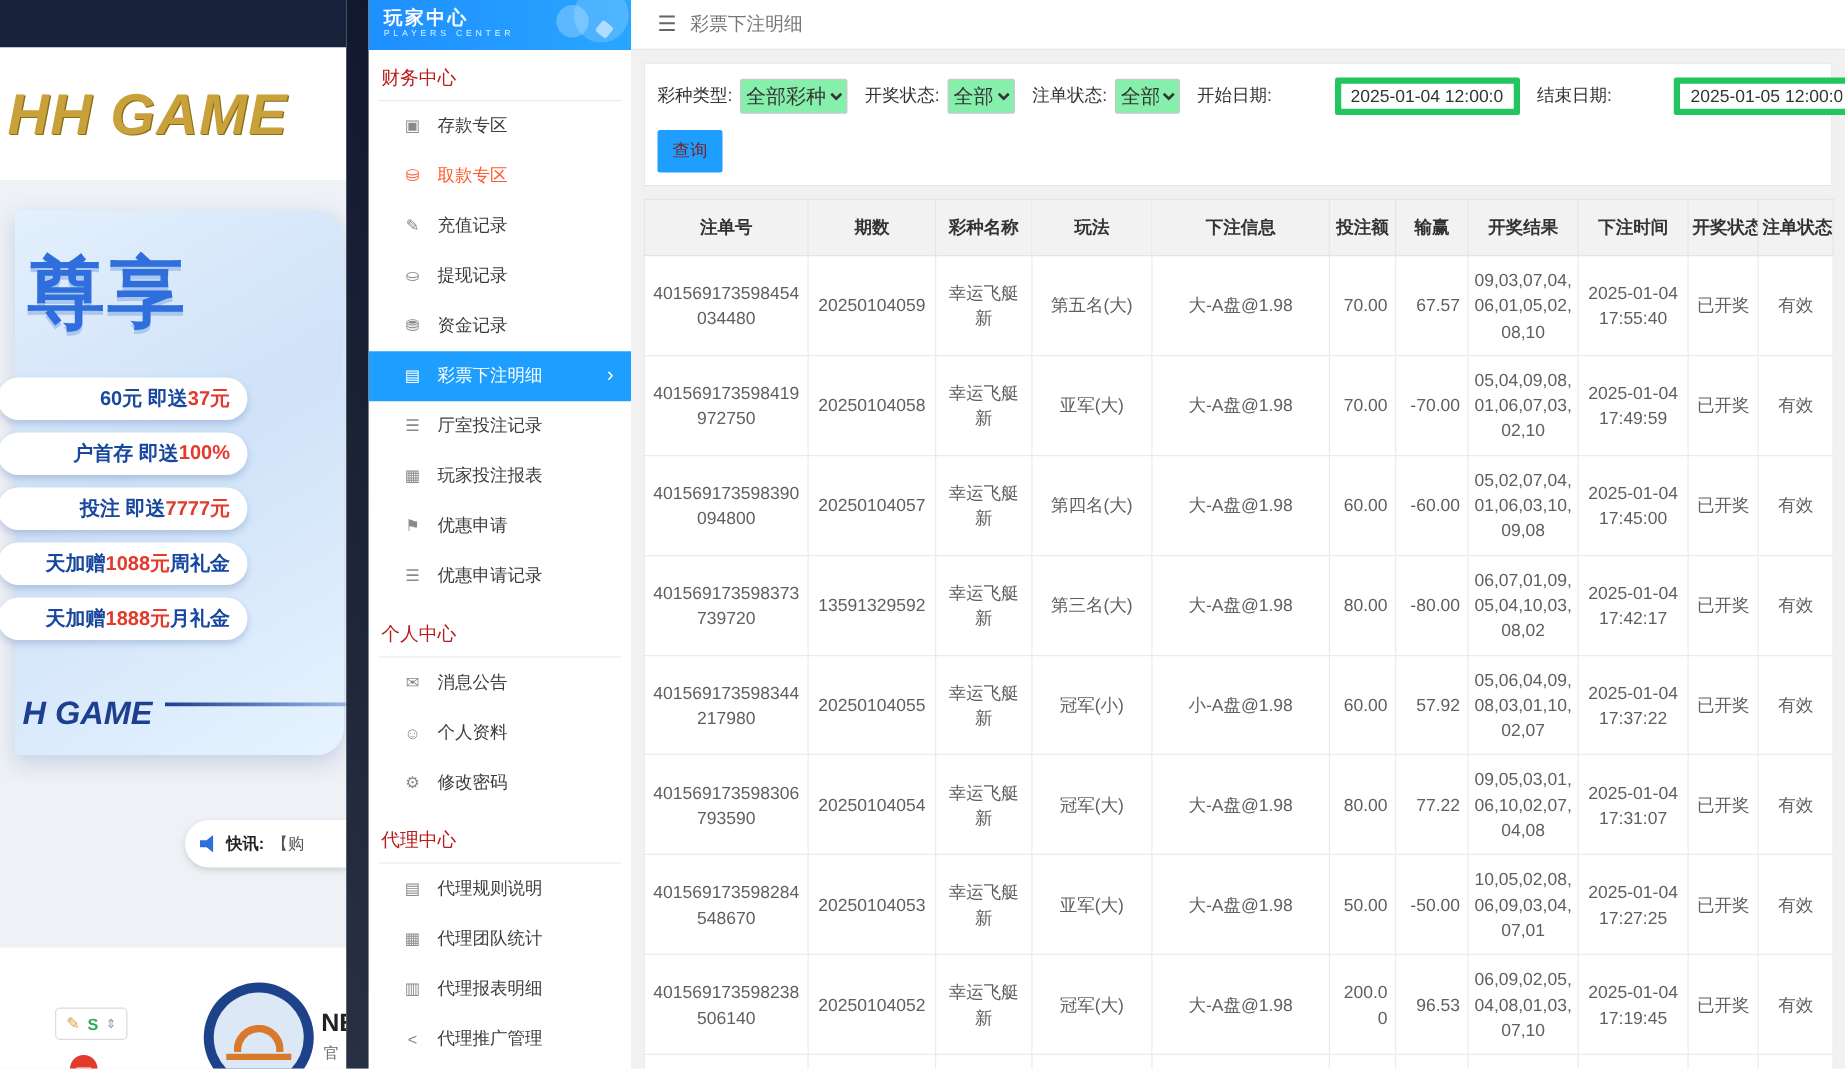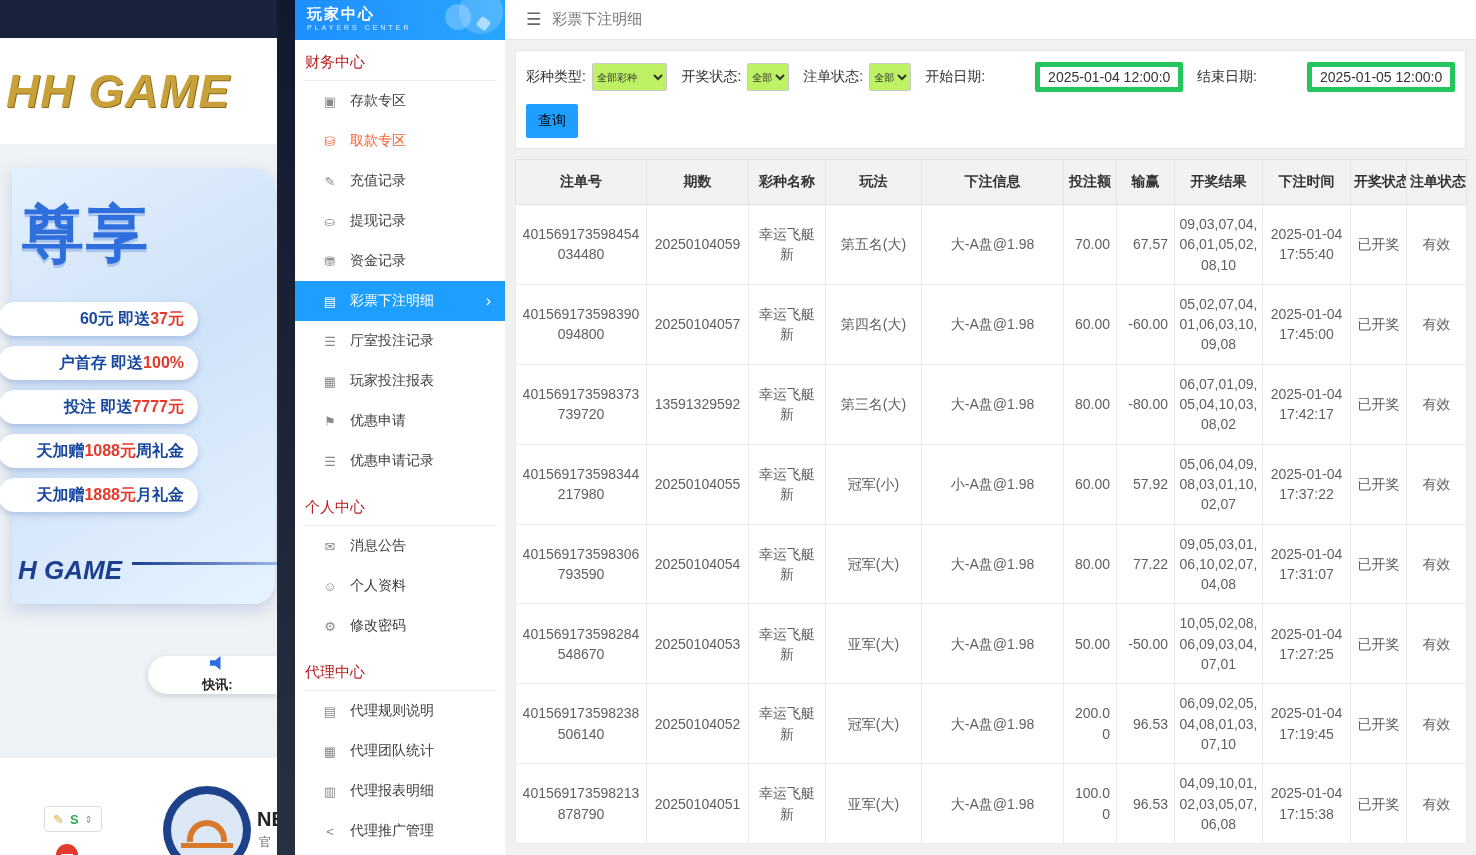--- a/index.html
+++ b/index.html
@@ -12,21 +12,21 @@
   .logo-band { position: absolute; left: 0; top: 38px; width: 100%; height: 106px; background: #fff; display: flex; align-items: center; padding-left: 6px; overflow: hidden; }
   .logo-text { font-size: 46px; font-style: italic; font-weight: 800; letter-spacing: 1px; color: #c9a13b; text-shadow: 1px 1px 0 #8a6d17; white-space: nowrap; }
   .banner { position: absolute; left: 12px; top: 168px; width: 263px; height: 436px; border-radius: 0 22px 22px 0; background: linear-gradient(150deg, #e3f0fd 0%, #cfe2f8 45%, #e6f3ff 100%); box-shadow: 0 6px 16px rgba(80,120,180,.25); overflow: visible; }
   .banner-title { position: absolute; top: 24px; left: 10px; font-size: 62px; font-weight: 900; color: #2f6fdd; letter-spacing: 2px; text-shadow: 0 3px 0 #aac6ef; }
   .pills { position: absolute; top: 134px; left: -14px; display: flex; flex-direction: column; gap: 10px; }
   .pill { height: 34px; width: 200px; border-radius: 17px; background: #fff; box-shadow: 0 3px 6px rgba(100,130,180,.35); display: flex; align-items: center; justify-content: flex-end; padding: 0 14px; font-size: 16px; font-weight: 700; color: #17479e; white-space: nowrap; }
   .pill .pa { color: #e43a2c; }
   .banner-foot { position: absolute; top: 372px; left: 6px; display: flex; align-items: center; gap: 10px; }
   .bf-text { font-size: 26px; font-weight: 800; font-style: italic; color: #1c3f8f; white-space: nowrap; margin-top: 15px; }
   .bf-line { width: 150px; height: 3px; background: linear-gradient(90deg, #1c3f8f, #9db9e8); }
-  .ticker { position: absolute; left: 148px; top: 656px; width: 129px; height: 38px; background: #fff; border-radius: 19px 0 0 19px; box-shadow: 0 2px 6px rgba(0,0,0,.15); display: flex; align-items: center; gap: 6px; padding: 0 2px 0 12px; overflow: hidden; flex-direction: column; }
+  .ticker { position: absolute; left: 148px; top: 656px; width: 129px; height: 38px; background: #fff; border-radius: 19px 0 0 19px; box-shadow: 0 2px 6px rgba(0,0,0,.15); display: flex; align-items: center; gap: 6px; padding: 0 2px 0 12px; overflow: hidden; }
   .spk { flex: 0 0 auto; width: 15px; height: 14px; background: #2e6fe0; clip-path: polygon(0 30%, 35% 30%, 70% 0, 70% 100%, 35% 70%, 0 70%); }
   .ticker-label { font-size: 13px; font-weight: 700; color: #222; white-space: nowrap; }
   .ticker-text { font-size: 13px; color: #555; white-space: nowrap; }
   .footer-card { position: absolute; left: 0; top: 758px; width: 100%; height: 97px; background: #fff; }
   .team-logo { position: absolute; left: 163px; top: 28px; width: 88px; height: 88px; border-radius: 50%; background: #1d4289; }
   .team-logo .ring { position: absolute; inset: 8px; border-radius: 50%; background: #dce8f6; }
   .team-logo .arch { position: absolute; left: 50%; top: 50%; transform: translate(-50%, -46%); width: 40px; height: 22px; border: 6px solid #d8792c; border-bottom: none; border-radius: 20px 20px 0 0; }
   .team-logo .base { position: absolute; left: 50%; top: 50%; transform: translate(-50%, 13px); width: 52px; height: 5px; background: #d8792c; }
   .team-name { position: absolute; left: 257px; top: 50px; font-size: 20px; font-weight: 700; color: #222; white-space: nowrap; }
   .team-sub { position: absolute; left: 259px; top: 76px; font-size: 12px; color: #666; white-space: nowrap; }
@@ -61,26 +61,26 @@
   
   .main { position: absolute; left: 505px; top: 0; width: 971px; height: 855px; background: #f1f1f1; }
   .topbar { height: 40px; background: #fff; border-bottom: 1px solid #e6e6e6; display: flex; align-items: center; gap: 11px; padding-left: 21px; }
   .hamburger { font-size: 17px; color: #666; cursor: pointer; }
   .page-title { font-size: 15px; color: #767676; }
   .content { height: 815px; padding: 10px; overflow: hidden; }
   .filter-card { background: #fff; border: 1px solid #e6e6e6; padding: 11px 10px 10px; }
   .filter-row { display: flex; align-items: center; flex-wrap: nowrap; gap: 6px; font-size: 14px; color: #333; }
   .filter-row .flabel { margin-left: 8px; white-space: nowrap; }
   .filter-row .flabel:first-child { margin-left: 0; }
-  select { height: 28px; border: 1px solid #c9c9c9; border-radius: 2px; background: #bef264; font-size: 10px; color: #333; font-family: inherit; }
+  select { height: 28px; border: 1px solid #c9c9c9; border-radius: 2px; background: #86efac; font-size: 16px; color: #333; font-family: inherit; }
   .sel-lottery { width: 132px; }
   .sel-draw { width: 66px; }
   .sel-bet { width: 52px; }
   .date-input { width: 148px; height: 30px; border: 5px solid #22c55e; border-radius: 2px; padding: 0 8px; font-size: 14px; color: #333; font-family: inherit; margin-left: 44px; }
-  .query-btn { margin-top: 12px; background: #1E9FFF; color: #000000; border: none; border-radius: 2px; padding: 8px 12px; font-size: 14px; cursor: pointer; font-family: Liberation Sans, sans-serif; }
+  .query-btn { margin-top: 12px; background: #1E9FFF; color: #7f1d1d; border: none; border-radius: 2px; padding: 8px 12px; font-size: 14px; cursor: pointer; font-family: Liberation Sans, sans-serif; }
 
   .table-wrap { margin-top: 10px; background: #fff; }
   table { width: 100%; table-layout: fixed; border-collapse: collapse; background: #fff; }
   th { background: #f2f2f2; color: #333; font-size: 14px; font-weight: 700; padding: 13px 3px; border: 1px solid #e4e4e4; text-align: center; white-space: nowrap; overflow: hidden; }
   td { color: #5f5f5f; font-size: 14px; padding: 9px 4px; border: 1px solid #ebebeb; text-align: center; word-break: break-all; line-height: 1.45; }
   td.col-amount, td.col-win_loss { text-align: right; padding-right: 6px; }
 </style>
 </head>
 <body>
 
@@ -305,20 +305,33 @@
               <td class="col-play">第五名(大)</td>
               <td class="col-bet_info">大-A盘@1.98</td>
               <td class="col-amount">70.00</td>
               <td class="col-win_loss">67.57</td>
               <td class="col-result">09,03,07,04,06,01,05,02,08,10</td>
               <td class="col-time">2025-01-04 17:55:40</td>
               <td class="col-draw_status">已开奖</td>
               <td class="col-bet_status">有效</td>
             </tr>
             <tr>
+              <td class="col-bet_no">401569173598419972750</td>
+              <td class="col-period">20250104058</td>
+              <td class="col-lottery">幸运飞艇新</td>
+              <td class="col-play">亚军(大)</td>
+              <td class="col-bet_info">大-A盘@1.98</td>
+              <td class="col-amount">70.00</td>
+              <td class="col-win_loss">-70.00</td>
+              <td class="col-result">05,04,09,08,01,06,07,03,02,10</td>
+              <td class="col-time">2025-01-04 17:49:59</td>
+              <td class="col-draw_status">已开奖</td>
+              <td class="col-bet_status">有效</td>
+            </tr>
+            <tr>
               <td class="col-bet_no">401569173598390094800</td>
               <td class="col-period">20250104057</td>
               <td class="col-lottery">幸运飞艇新</td>
               <td class="col-play">第四名(大)</td>
               <td class="col-bet_info">大-A盘@1.98</td>
               <td class="col-amount">60.00</td>
               <td class="col-win_loss">-60.00</td>
               <td class="col-result">05,02,07,04,01,06,03,10,09,08</td>
               <td class="col-time">2025-01-04 17:45:00</td>
               <td class="col-draw_status">已开奖</td>

